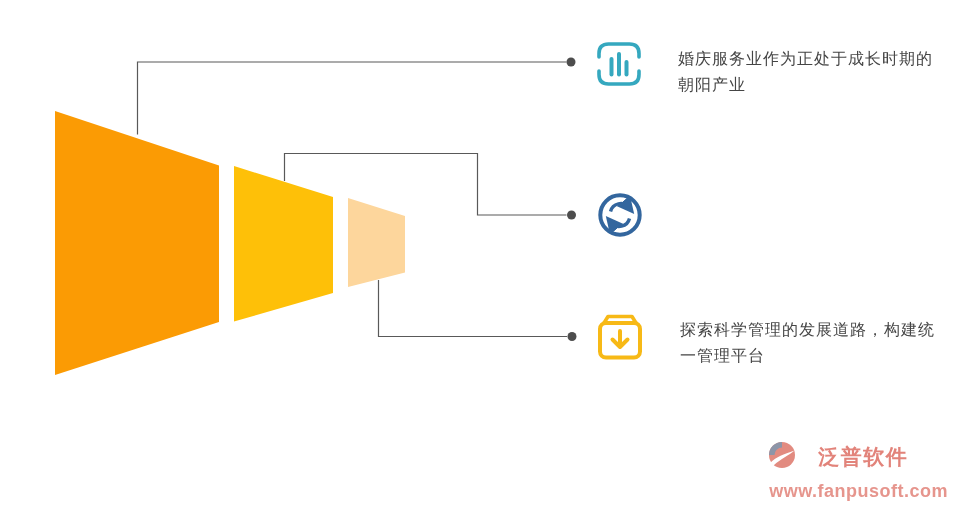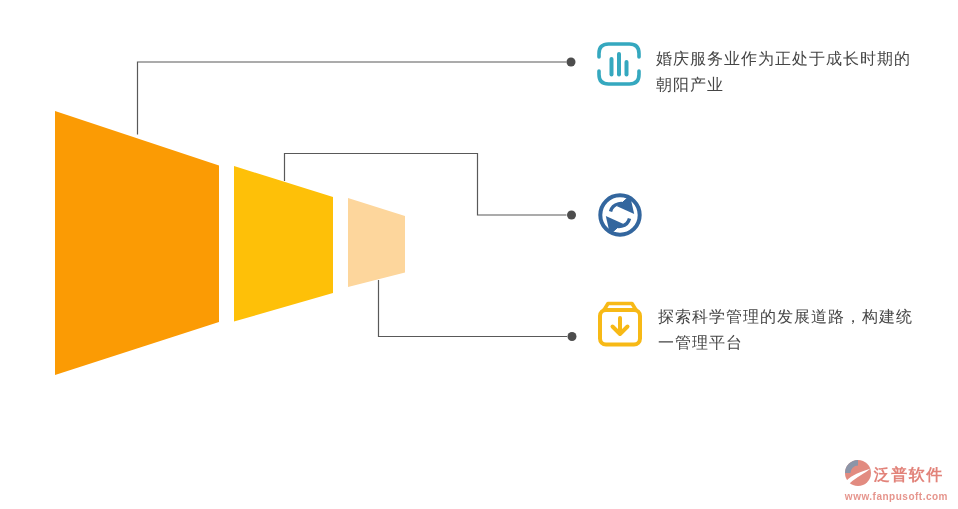--- a/index.html
+++ b/index.html
@@ -1,31 +1,31 @@
 <!DOCTYPE html>
 <html><head>
 <meta charset="utf-8">
 <style>
   html,body{margin:0;padding:0;}
   body{
     width:958px;height:509px;position:relative;background:#ffffff;
     font-family:"Liberation Sans","DejaVu Sans",sans-serif;overflow:hidden;
   }
   #diagram-svg{position:absolute;left:0;top:0;}
-  .callout{position:absolute;display:flex;align-items:flex-start;}
+  .callout{position:absolute;display:flex;align-items:flex-start;gap:22px;}
   .callout-icon{flex:0 0 auto;}
   .callout-text{
     margin-left:15px;margin-top:4px;width:260px;
     font-size:16px;line-height:26px;letter-spacing:1px;color:#454545;
   }
   .logo{position:absolute;right:10px;bottom:7px;text-align:left;}
   .logo-row{display:flex;align-items:center;}
   .logo-mark{flex:0 0 auto;margin-right:3px;}
-  .logo-name{font-size:16px;font-weight:bold;color:#E2837A;letter-spacing:1.5px;}
-  .logo-url{font-size:10px;font-weight:bold;color:#E6958D;letter-spacing:0.5px;margin-top:1px;}
+  .logo-name{font-size:21px;font-weight:bold;color:#E2837A;letter-spacing:1.5px;margin-left:20px;}
+  .logo-url{font-size:18px;font-weight:bold;color:#E6958D;letter-spacing:0.5px;margin-top:9px;}
 </style>
 </head>
 <body>
 
 <svg id="diagram-svg" width="958" height="509" viewBox="0 0 958 509">
 
   <polygon points="55,111 219,165.5 219,322 55,375" fill="#FB9B04"></polygon>
   <polygon points="234,166 333,197 333,293 234,321.5" fill="#FEC008"></polygon>
   <polygon points="348,198 405,216 405,272.5 348,287" fill="#FDD69C"></polygon>
 
@@ -59,21 +59,21 @@
           <path d="M0 0 L5 2.5 L0 5 Z" fill="#33669E"></path>
         </marker>
       </defs>
       <circle cx="22" cy="22" r="19.7" fill="none" stroke="#33669E" stroke-width="4"></circle>
       <path d="M12.5 18.5 A10.5 10.5 0 0 1 30.8 14.4" fill="none" stroke="#33669E" stroke-width="3.4" marker-end="url(#ah)"></path>
       <path d="M31.5 25.5 A10.5 10.5 0 0 1 13.2 29.6" fill="none" stroke="#33669E" stroke-width="3.4" marker-end="url(#ah)"></path>
     </svg>
   </span>
 </div>
 
-<div class="callout" style="left:597px;top:300px;">
+<div class="callout" style="left:597px;top:313px;">
   <span class="callout-icon">
     <svg width="46" height="48" viewBox="0 0 46 48">
       <path d="M7 10 L11 3.5 H35 L39 10" fill="none" stroke="#F7B916" stroke-width="3.6" stroke-linejoin="round" stroke-linecap="round"></path>
       <rect x="3" y="10" width="40" height="34.5" rx="6" fill="none" stroke="#F7B916" stroke-width="4"></rect>
       <path d="M23 18 V33.5 M15.5 26.5 L23 34 L30.5 26.5" fill="none" stroke="#F7B916" stroke-width="4" stroke-linecap="round" stroke-linejoin="round"></path>
     </svg>
   </span>
   <div class="callout-text">探索科学管理的发展道路，构建统一管理平台</div>
 </div>
 

